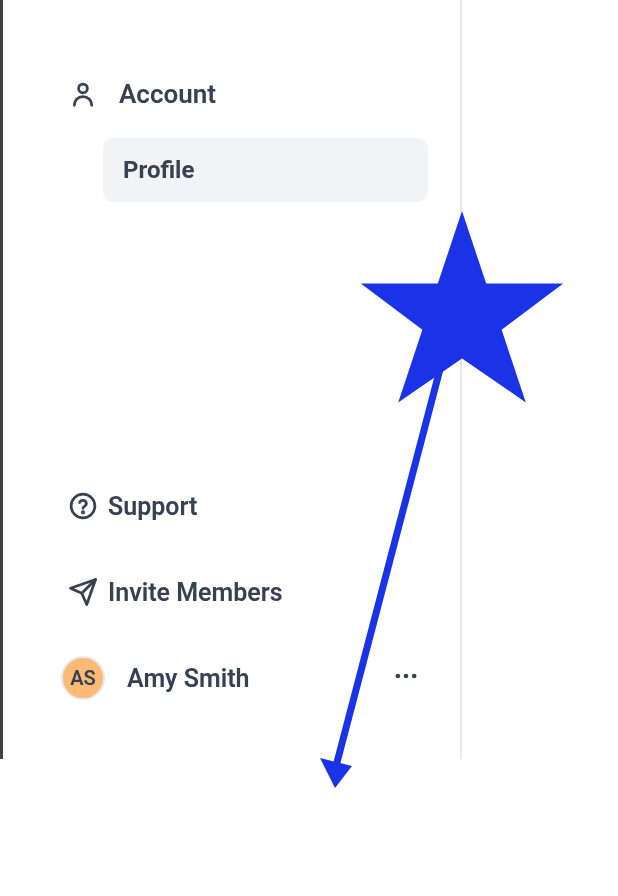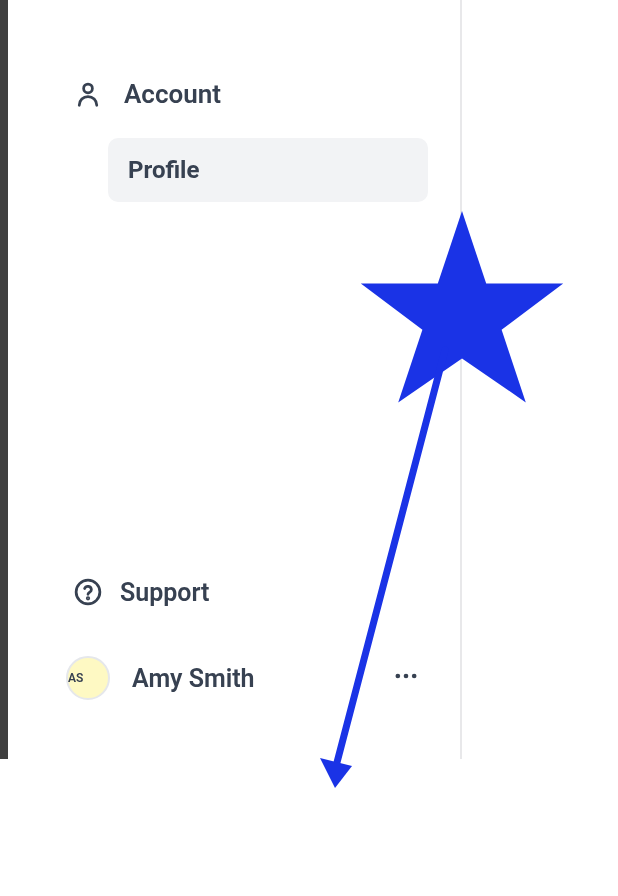--- a/index.html
+++ b/index.html
@@ -12,21 +12,21 @@
       overflow: hidden;
     }
     .sidebar {
       position: absolute;
       left: 0;
       top: 0;
       width: 462px;
       height: 759px;
       background: #ffffff;
       border-right: 2px solid #e8e8ea;
-      border-left: 8px solid #404040;
+      border-left: 3px solid #404040;
     }
     .section-header {
       display: flex;
       align-items: center;
       gap: 20px;
       padding: 0 0 0 64px;
       margin-top: 78px;
     }
     .section-header .icon-wrap {
       width: 32px;
@@ -56,21 +56,21 @@
     }
     .bottom-block {
       position: absolute;
       bottom: 38px;
       left: 0;
       right: 0;
     }
     .bottom-item {
       display: flex;
       align-items: center;
-      gap: 16px;
+      gap: 9px;
       padding: 0 0 0 64px;
       height: 86px;
       cursor: pointer;
     }
     .bottom-item .icon-wrap {
       width: 32px;
       height: 32px;
       display: flex;
       align-items: center;
       justify-content: center;
@@ -87,24 +87,25 @@
       padding: 0 0 0 58px;
       height: 86px;
     }
     .avatar {
       width: 44px;
       height: 44px;
       border-radius: 50%;
       border: 2px solid #e5e7eb;
       display: flex;
       align-items: center;
-      font-size: 12px;
-      font-weight: 600;
-      color: #374151;
-      background: #fef9c3;
+      justify-content: center;
+      font-size: 20px;
+      font-weight: 600;
+      color: #374151;
+      background: #fdba74;
       flex-shrink: 0;
     }
     .user-name {
       font-size: 25px;
       font-weight: 600;
       color: #374151;
       margin-left: 22px;
       flex: 1;
     }
     .more-btn {
@@ -161,20 +162,29 @@
       <span class="icon-wrap">
         <svg width="30" height="30" viewBox="0 0 24 24" fill="none" stroke="currentColor" stroke-width="2.2" stroke-linecap="round" stroke-linejoin="round">
           <circle cx="12" cy="12" r="9.5"></circle>
           <path d="M9.3 9.2a2.8 2.8 0 0 1 5.4 1c0 1.9-2.7 2.3-2.7 3.6"></path>
           <circle cx="12" cy="17" r="0.6" fill="currentColor"></circle>
         </svg>
       </span>
       <span class="label">Support</span>
     </div>
 
+    <div class="bottom-item">
+      <span class="icon-wrap">
+        <svg width="30" height="30" viewBox="0 0 24 24" fill="none" stroke="currentColor" stroke-width="2.2" stroke-linecap="round" stroke-linejoin="round">
+          <path d="M22 2 11 13"></path>
+          <path d="M22 2 15 22l-4-9-9-4 20-7z"></path>
+        </svg>
+      </span>
+      <span class="label">Invite Members</span>
+    </div>
 
     <div class="user-row">
       <div class="avatar">
         <span>AS</span>
       </div>
       <span class="user-name">Amy Smith</span>
       <div class="more-btn">
         <span>
           <svg width="28" height="28" viewBox="0 0 24 24" fill="currentColor">
             <circle cx="5" cy="12" r="2"></circle>

